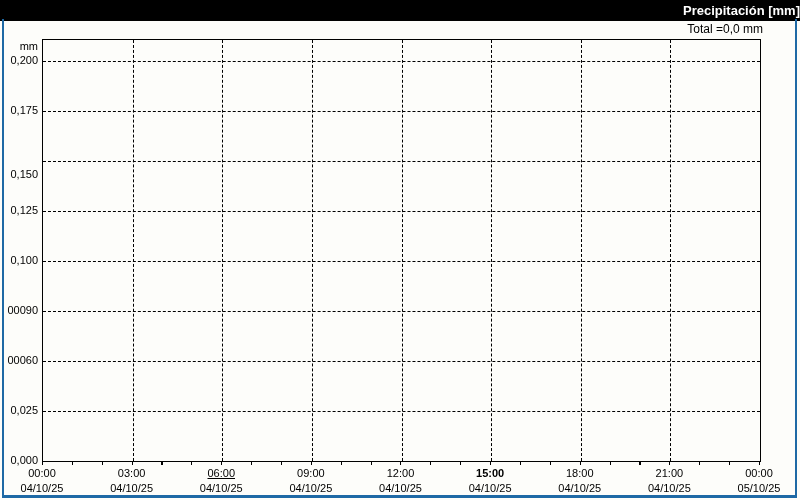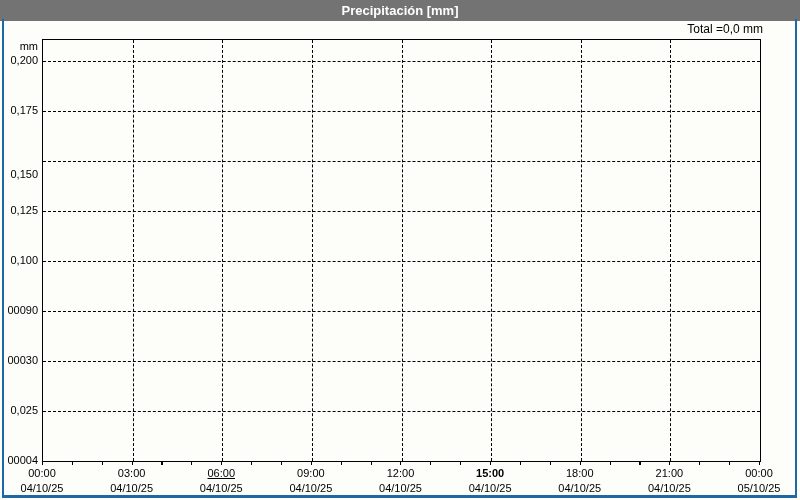--- a/index.html
+++ b/index.html
@@ -54,21 +54,21 @@
     position: absolute; width: 72px; text-align: center;
     font-size: 11px; color: #000; line-height: 12px;
   }
   .labels-layer { position: absolute; inset: 0; pointer-events: none; }
 </style>
 </head>
 <body style="background: rgb(253, 253, 250);">
 
 <div class="window">
 
-  <div class="titlebar" style="background: #737373;">
+  <div class="titlebar" style="background: #000000; justify-content: flex-end;">
     <span>Precipitación [mm]</span>
   </div>
 
   <div class="frame" style="border-color: rgb(30, 105, 165);"></div>
 
   <div class="total-label">Total =0,0 mm</div>
 
   <div class="y-unit">mm</div>
 
   <div class="plot" id="plot">
@@ -91,23 +91,23 @@
 
   <div class="tick-strip" id="tickstrip" style="background: repeating-linear-gradient(to right, rgb(0, 0, 0) 0px, rgb(0, 0, 0) 1px, transparent 1px, transparent 29.875px);"></div>
 
   <div class="labels-layer" id="ylabels">
       <div class="y-tick" style="top: 54px;">0,200</div>
       <div class="y-tick" style="top: 104px;">0,175</div>
       <div class="y-tick" style="top: 168px;">0,150</div>
       <div class="y-tick" style="top: 204px;">0,125</div>
       <div class="y-tick" style="top: 254px;">0,100</div>
       <div class="y-tick" style="top: 304px;">00090</div>
-      <div class="y-tick" style="top: 354px;">00030</div>
+      <div class="y-tick" style="top: 354px;">00060</div>
       <div class="y-tick" style="top: 404px;">0,025</div>
-      <div class="y-tick" style="top: 454px;">00004</div>
+      <div class="y-tick" style="top: 454px;">0,000</div>
     </div>
   <div class="labels-layer" id="xlabels">
       <div class="x-time" style="left: 6px; top: 467px;">00:00</div>
       <div class="x-date" style="left: 6px; top: 482px;">04/10/25</div>
       <div class="x-time" style="left: 95.625px; top: 467px;">03:00</div>
       <div class="x-date" style="left: 95.625px; top: 482px;">04/10/25</div>
       <div class="x-time" style="left: 185.25px; top: 467px; text-decoration: underline;">06:00</div>
       <div class="x-date" style="left: 185.25px; top: 482px;">04/10/25</div>
       <div class="x-time" style="left: 274.875px; top: 467px;">09:00</div>
       <div class="x-date" style="left: 274.875px; top: 482px;">04/10/25</div>

